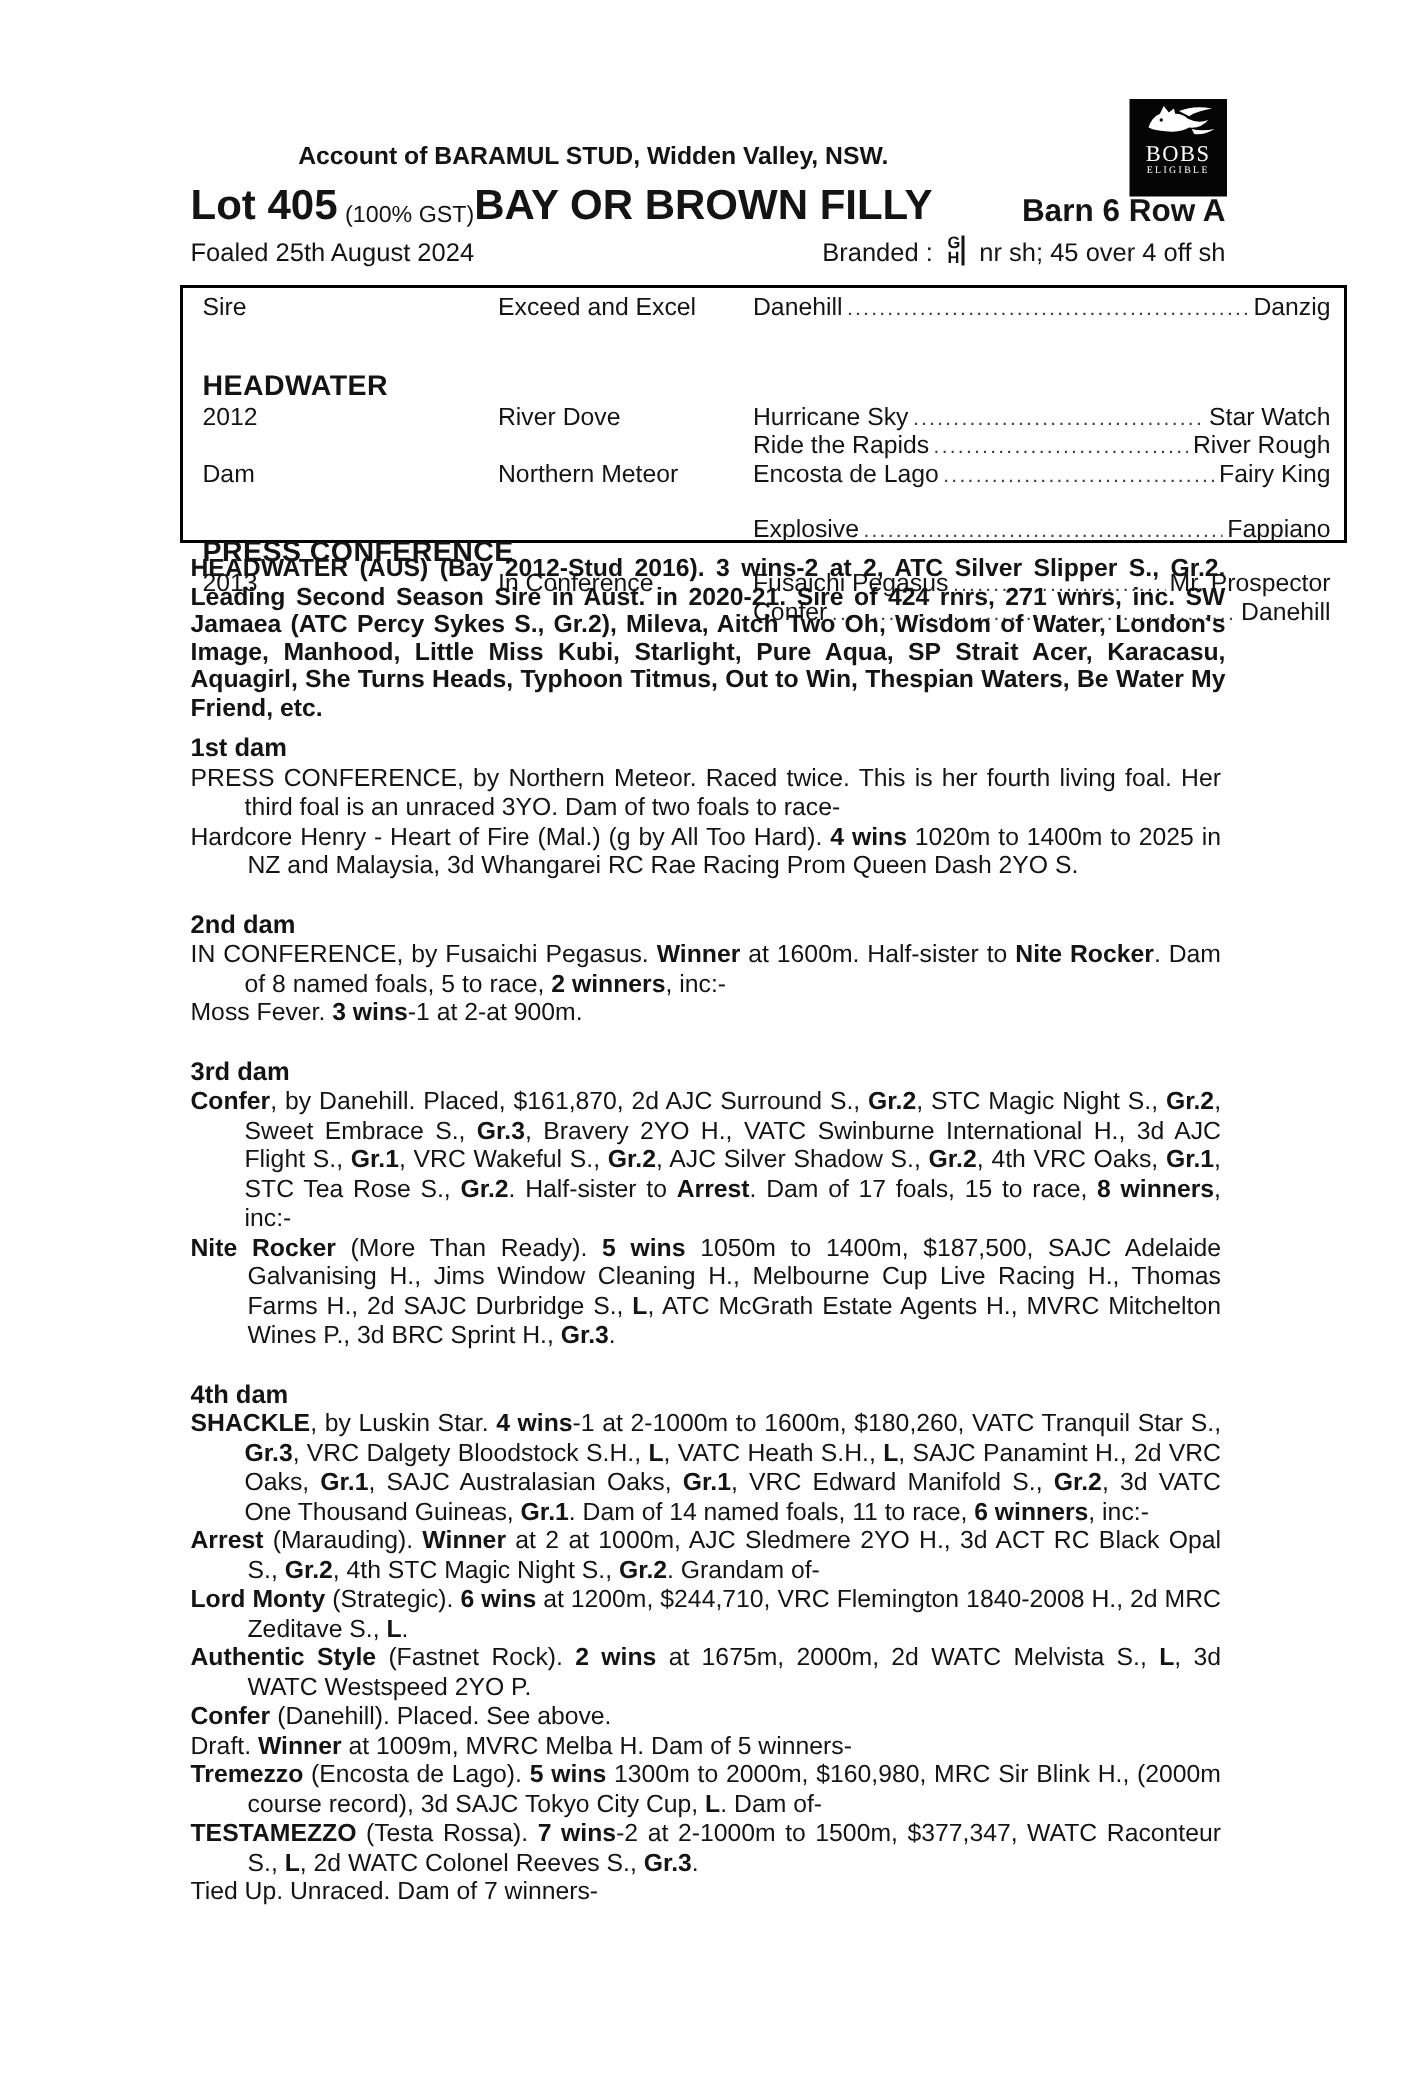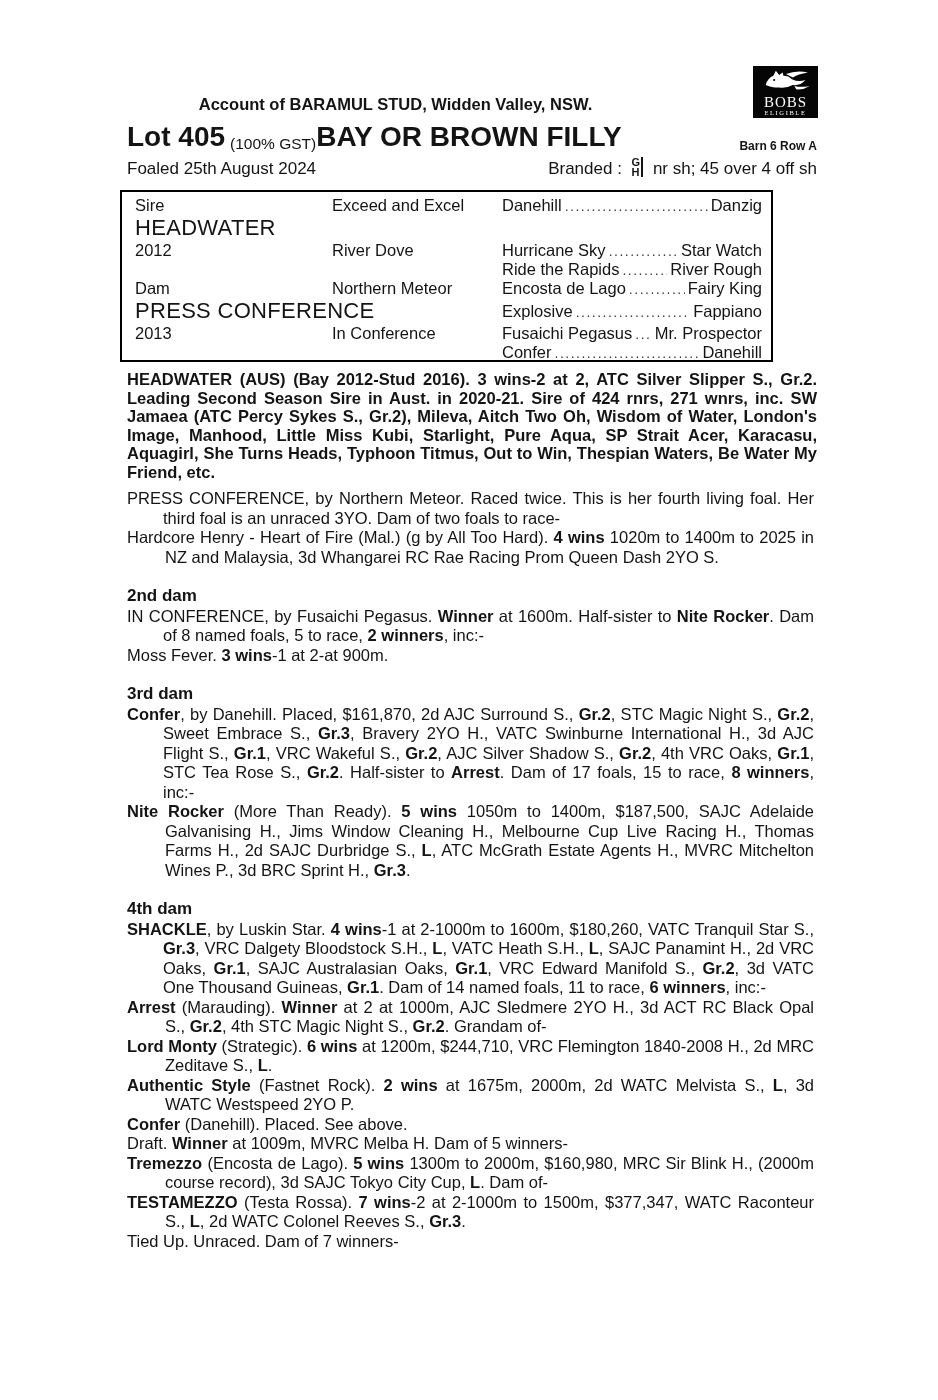--- a/index.html
+++ b/index.html
@@ -1,44 +1,44 @@
 <!DOCTYPE html>
 <html><head>
 <meta charset="utf-8">
 <style>
   html,body{margin:0;padding:0;background:#ffffff;}
   .page{position:relative;width:938px;height:1400px;background:#fff;overflow:hidden;
         font-family:"Liberation Sans",sans-serif;color:#141414;}
 
   
-  .bobs{position:absolute;left:753px;top:66px;width:65px;height:52px;background:#050505;
+  .bobs{position:absolute;left:753px;top:66px;width:65px;height:65px;background:#050505;
         color:#fff;text-align:center;}
   .bobs svg{width:52px;height:22px;margin-top:3px;}
   .bobs .b1{font-family:"Liberation Serif",serif;font-size:15px;line-height:14px;letter-spacing:1px;}
   .bobs .b2{font-family:"Liberation Serif",serif;font-size:6.5px;line-height:8px;letter-spacing:1.6px;}
 
   
   .account{position:absolute;top:95px;left:0;width:791px;text-align:center;
            font-weight:bold;font-size:16.5px;}
   .titlebar{position:absolute;top:119px;left:127px;width:690px;display:flex;align-items:flex-end;}
   .lot{font-size:28px;font-weight:bold;white-space:nowrap;}
   .gst{font-size:15.5px;margin-left:5px;white-space:nowrap;margin-top:16px;}
   .colour{font-size:28px;font-weight:bold;white-space:nowrap;}
-  .barn{margin-left:auto;font-size:12px;font-weight:bold;white-space:nowrap;}
+  .barn{margin-left:auto;font-size:21px;font-weight:bold;white-space:nowrap;}
   .foalbar{position:absolute;top:159px;left:127px;width:690px;font-size:17px;display:flex;align-items:center;}
   .branded{margin-left:auto;display:inline-flex;align-items:center;white-space:pre;}
   .bmark{display:inline-flex;flex-direction:column;font-weight:bold;font-size:11px;line-height:10px;
          border-right:2px solid #141414;padding-right:1px;margin:0 5px;transform:translateY(-2px);}
 
   
-  .pedigree{position:absolute;top:190px;left:120px;width:653px;height:172px;border:2px solid #000;
+  .pedigree{position:absolute;top:190px;left:120px;width:778px;height:172px;border:2px solid #000;
             box-sizing:border-box;display:grid;grid-template-columns:197px 170px 1fr;
             grid-template-rows:repeat(8,1fr);align-items:center;
             padding:4px 9px 4px 13px;font-size:16.5px;}
-  .pedname{font-weight:normal;font-size:22px;letter-spacing:.3px;white-space:nowrap;}
+  .pedname{font-weight:bold;font-size:19px;letter-spacing:.3px;white-space:nowrap;margin-top:32px;}
   .g3row{display:flex;align-items:baseline;min-width:0;}
   .g3l{white-space:nowrap;}
   .dots{flex:1;overflow:hidden;white-space:nowrap;margin:0 3px;color:#3a3a3a;}
   .dots::after{content:"....................................................................................";letter-spacing:1.5px;font-size:14px;}
   .g3r{white-space:nowrap;}
   .bld{font-weight:normal;}
 
   
   .blurb{position:absolute;top:370px;left:127px;width:690px;font-weight:bold;
          font-size:16.5px;line-height:18.5px;text-align:justify;}
@@ -131,20 +131,21 @@
         <span class="g3l">Confer</span>
         <span class="dots"></span>
         <span class="g3r bld">Danehill</span>
       </div>
   </div>
 
   <div class="blurb">HEADWATER (AUS) (Bay 2012-Stud 2016). 3 wins-2 at 2, ATC Silver Slipper S., Gr.2. Leading Second Season Sire in Aust. in 2020-21. Sire of 424 rnrs, 271 wnrs, inc. SW Jamaea (ATC Percy Sykes S., Gr.2), Mileva, Aitch Two Oh, Wisdom of Water, London's Image, Manhood, Little Miss Kubi, Starlight, Pure Aqua, SP Strait Acer, Karacasu, Aquagirl, She Turns Heads, Typhoon Titmus, Out to Win, Thespian Waters, Be Water My Friend, etc.</div>
 
   <div class="sections">
     <div class="sec">
+      <h3>1st dam</h3>
       <div>
           <p class="i0">PRESS CONFERENCE, by Northern Meteor. Raced twice. This is her fourth living foal. Her third foal is an unraced 3YO. Dam of two foals to race-</p>
           <p class="i1">Hardcore Henry - Heart of Fire (Mal.) (g by All Too Hard). <b>4 wins</b> 1020m to 1400m to 2025 in NZ and Malaysia, 3d Whangarei RC Rae Racing Prom Queen Dash 2YO S.</p>
         </div>
     </div>
     <div class="sec">
       <h3>2nd dam</h3>
       <div>
           <p class="i0">IN CONFERENCE, by Fusaichi Pegasus. <b>Winner</b> at 1600m. Half-sister to <b>Nite Rocker</b>. Dam of 8 named foals, 5 to race, <b>2 winners</b>, inc:-</p>
           <p class="i1">Moss Fever. <b>3 wins</b>-1 at 2-at 900m.</p>

